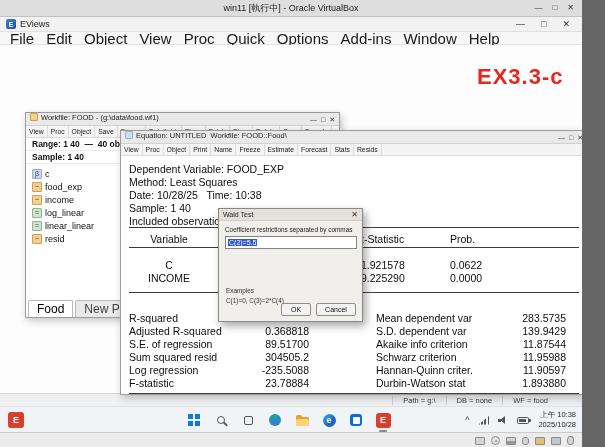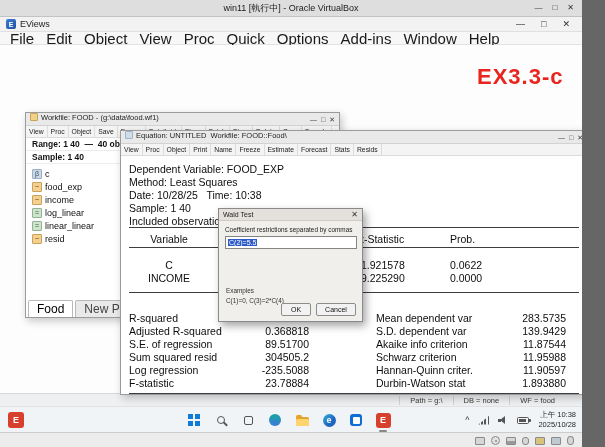--- a/index.html
+++ b/index.html
@@ -73,21 +73,21 @@
 .wald-instr{position:absolute;left:6px;top:17px;font-size:6.4px;color:#222}
 .wald-input{position:absolute;left:6px;top:27px;width:132px;height:13px;background:#fff;border:1px solid #848484;display:flex;align-items:center;padding:0 2px}
 .wald-sel{font-size:7px;background:#2e5bc7;color:#fff;padding:0 1px;white-space:pre}
 .wald-ex-label{position:absolute;left:7px;top:78px;font-size:6.4px;color:#333}
 .wald-ex-text{position:absolute;left:7px;top:88px;font-size:6.4px;color:#333;white-space:pre}
 .wald-btn{position:absolute;height:13px;background:#f2f2f2;border:1px solid #8c8c8c;border-radius:2px;font-size:7px;color:#111;display:flex;align-items:center;justify-content:center}
 #wald-ok{left:62px;top:94px;width:30px}
 #wald-cancel{left:97px;top:94px;width:40px}
 
 
-.eviews-statusbar{position:absolute;left:0;top:393px;width:100%;height:13px;background:#eef0f1;border-top:1px solid #d8d8d8;display:flex;align-items:center;justify-content:flex-end;padding-right:17px}
+.eviews-statusbar{position:absolute;left:0;top:393px;width:100%;height:13px;background:#eef0f1;border-top:1px solid #d8d8d8;display:flex;align-items:center;justify-content:flex-end;padding-right:24px}
 .status-seg{font-size:7.5px;color:#3a3a3a;padding:0 10px;border-left:1px solid #d2d2d2;white-space:pre}
 .artifact{position:absolute;left:596px;top:224px;width:9px;height:44px;background:#141414;z-index:26}
 
 
 .taskbar{position:absolute;left:0;top:406px;width:100%;height:26px;background:#f1f4f7;border-top:1px solid #dfe3e6}
 .tb-left{position:absolute;left:8px;top:5px}
 .ev-red{width:16px;height:16px;background:#d8402e;border-radius:3px;color:#fff;font-size:9px;font-weight:700;display:flex;align-items:center;justify-content:center}
 .tb-center{position:absolute;left:184px;top:3px;display:flex;gap:7px}
 .tb-btn{width:20px;height:20px;display:flex;align-items:center;justify-content:center;border-radius:4px;position:relative}
 .tb-btn.active::after{content:"";position:absolute;bottom:-2px;left:6px;width:8px;height:2.5px;background:#8a8a8a;border-radius:2px}

